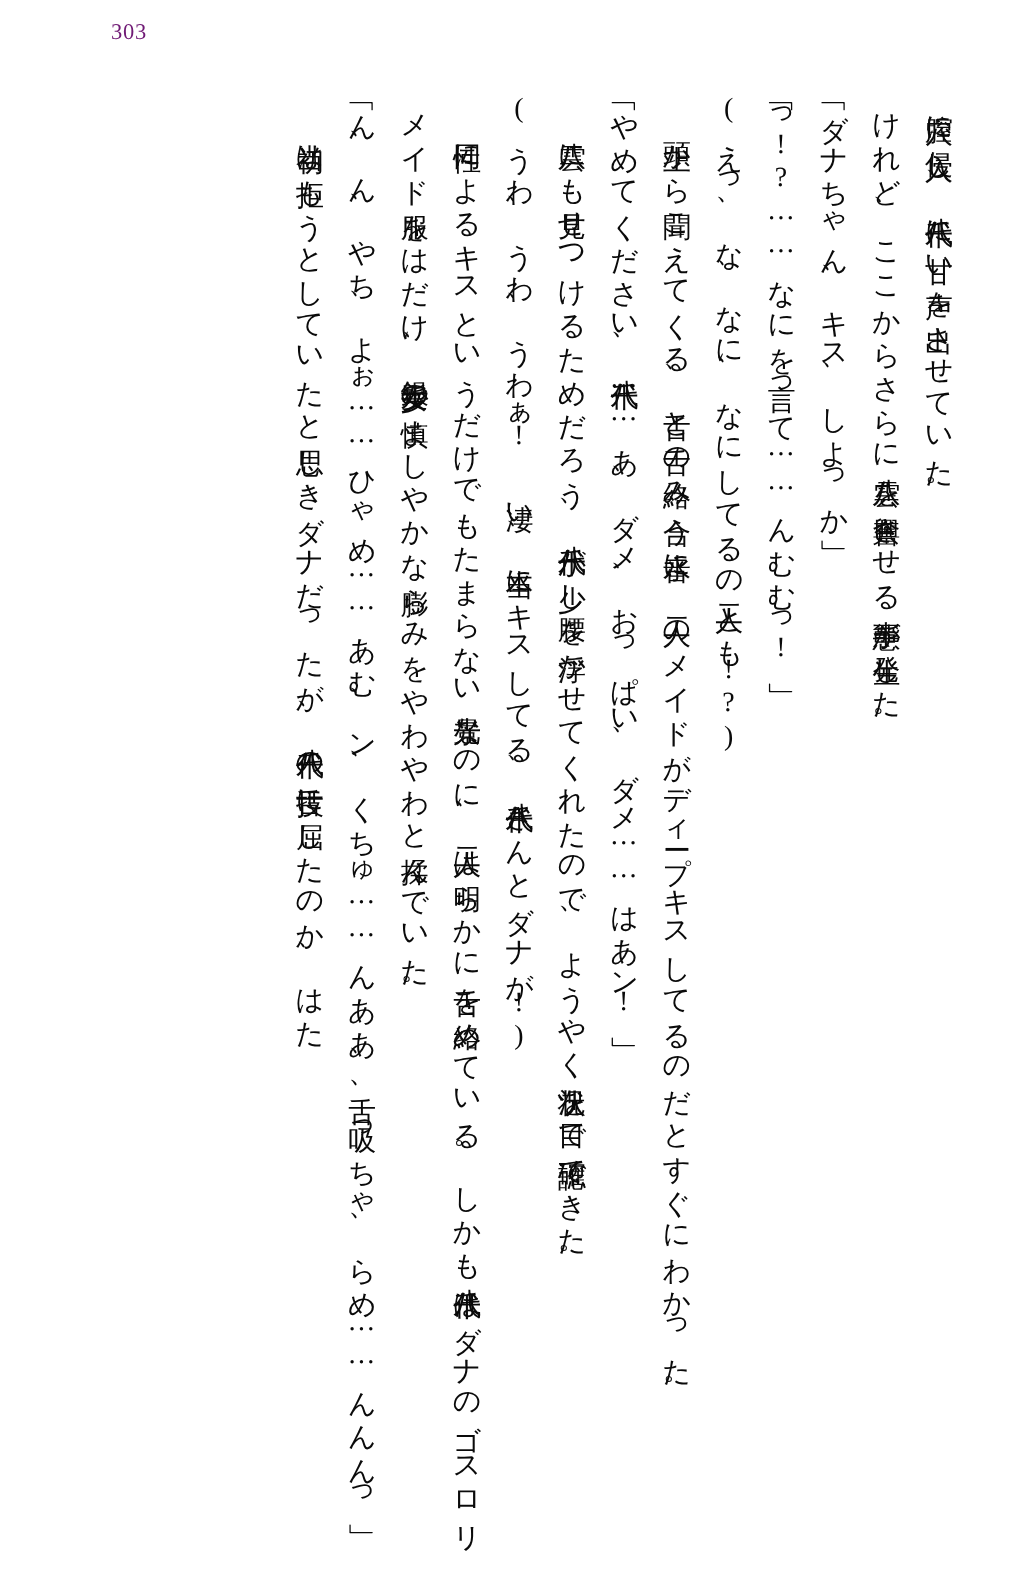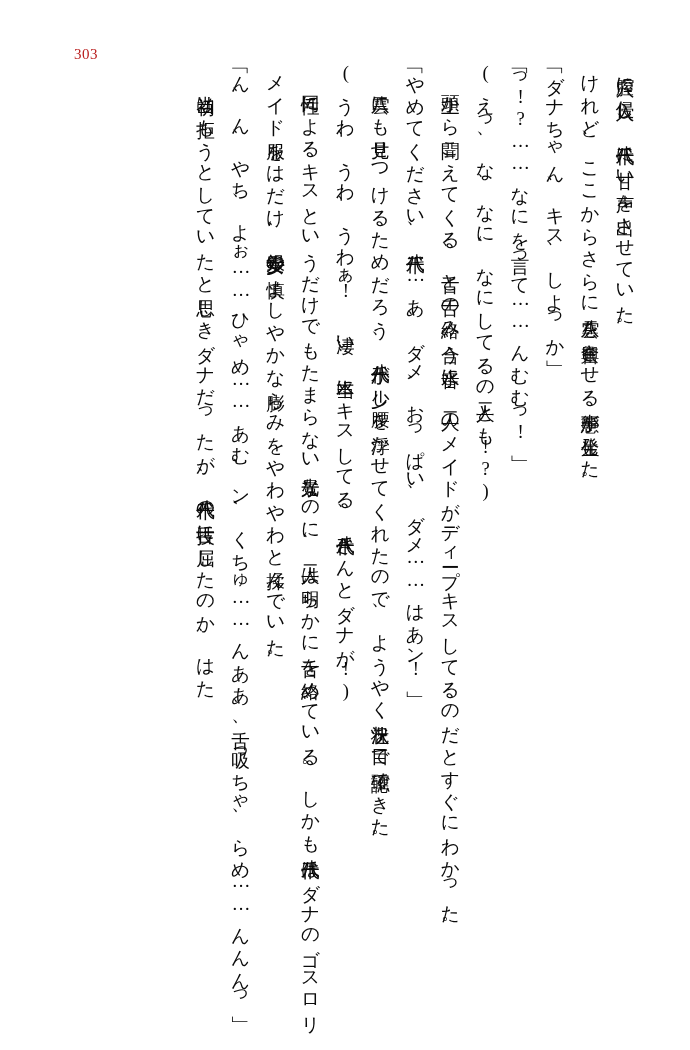--- a/index.html
+++ b/index.html
@@ -20,23 +20,22 @@
     height: 1050px;
     box-sizing: border-box;
     background: #ffffff;
   }
   .page-number {
     position: absolute;
     top: 14px;
     left: 74px;
     font-size: 15px;
     font-family: "Liberation Serif", "DejaVu Serif", serif;
-    color: #b91c1c;
+    color: #701a75;
     letter-spacing: 0.5px;
-    margin-top: 32px;
   }
   
   .text-body {
     position: absolute;
     top: 62px;
     right: 48px;
     bottom: 18px;
     left: 44px;
     writing-mode: vertical-rl;
     text-orientation: upright;

